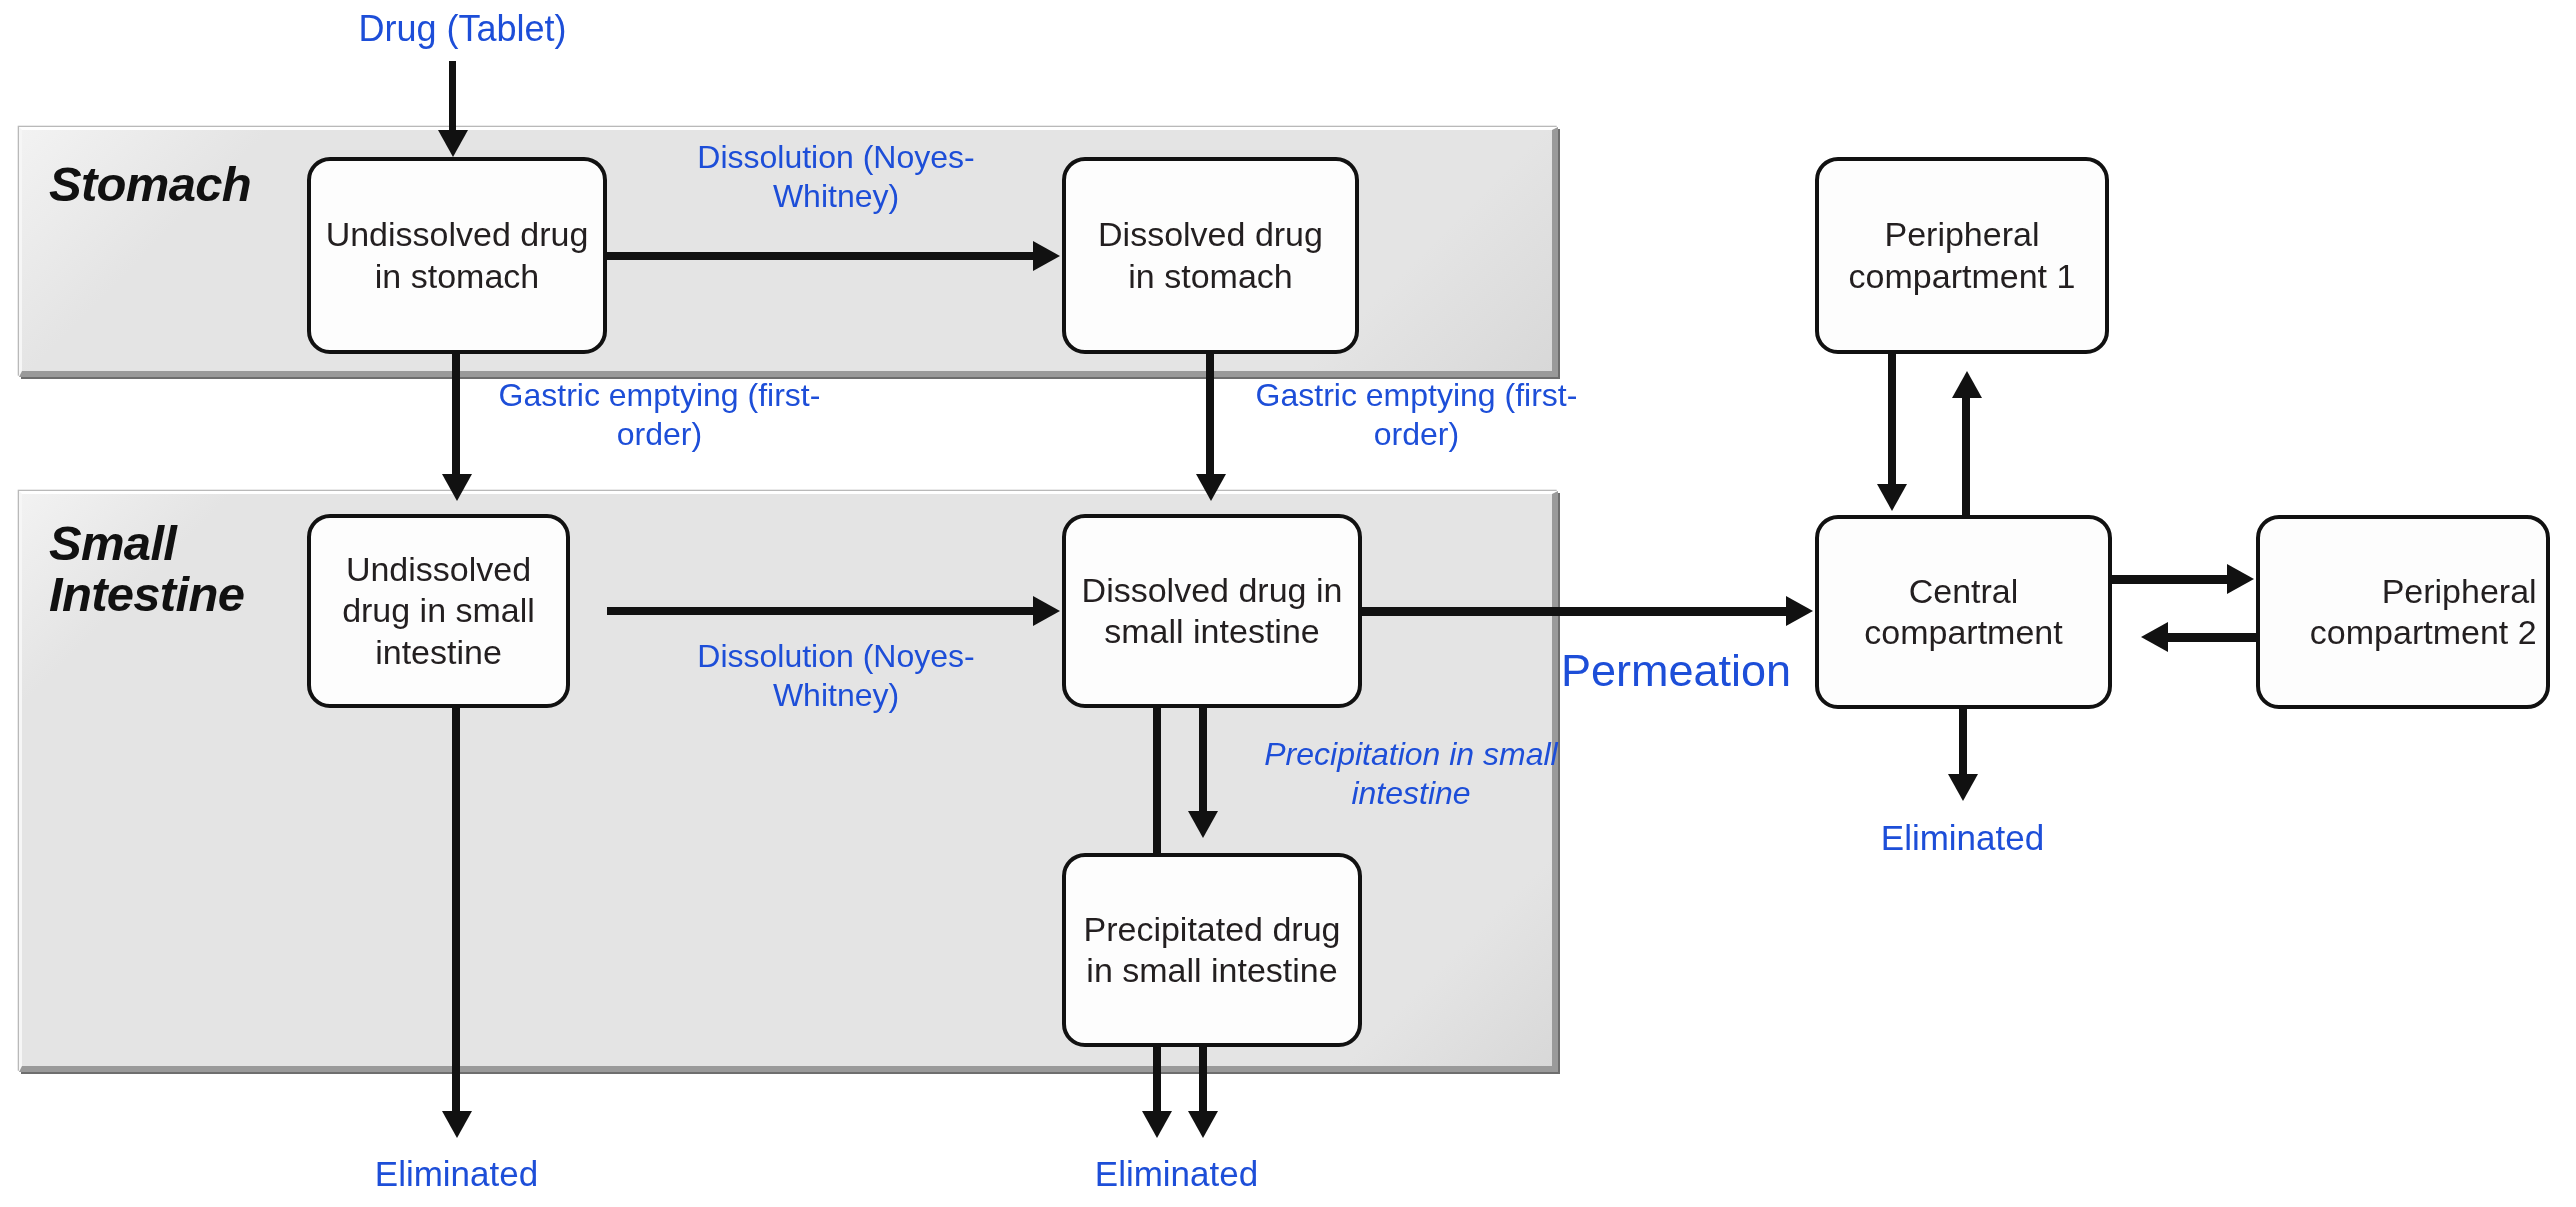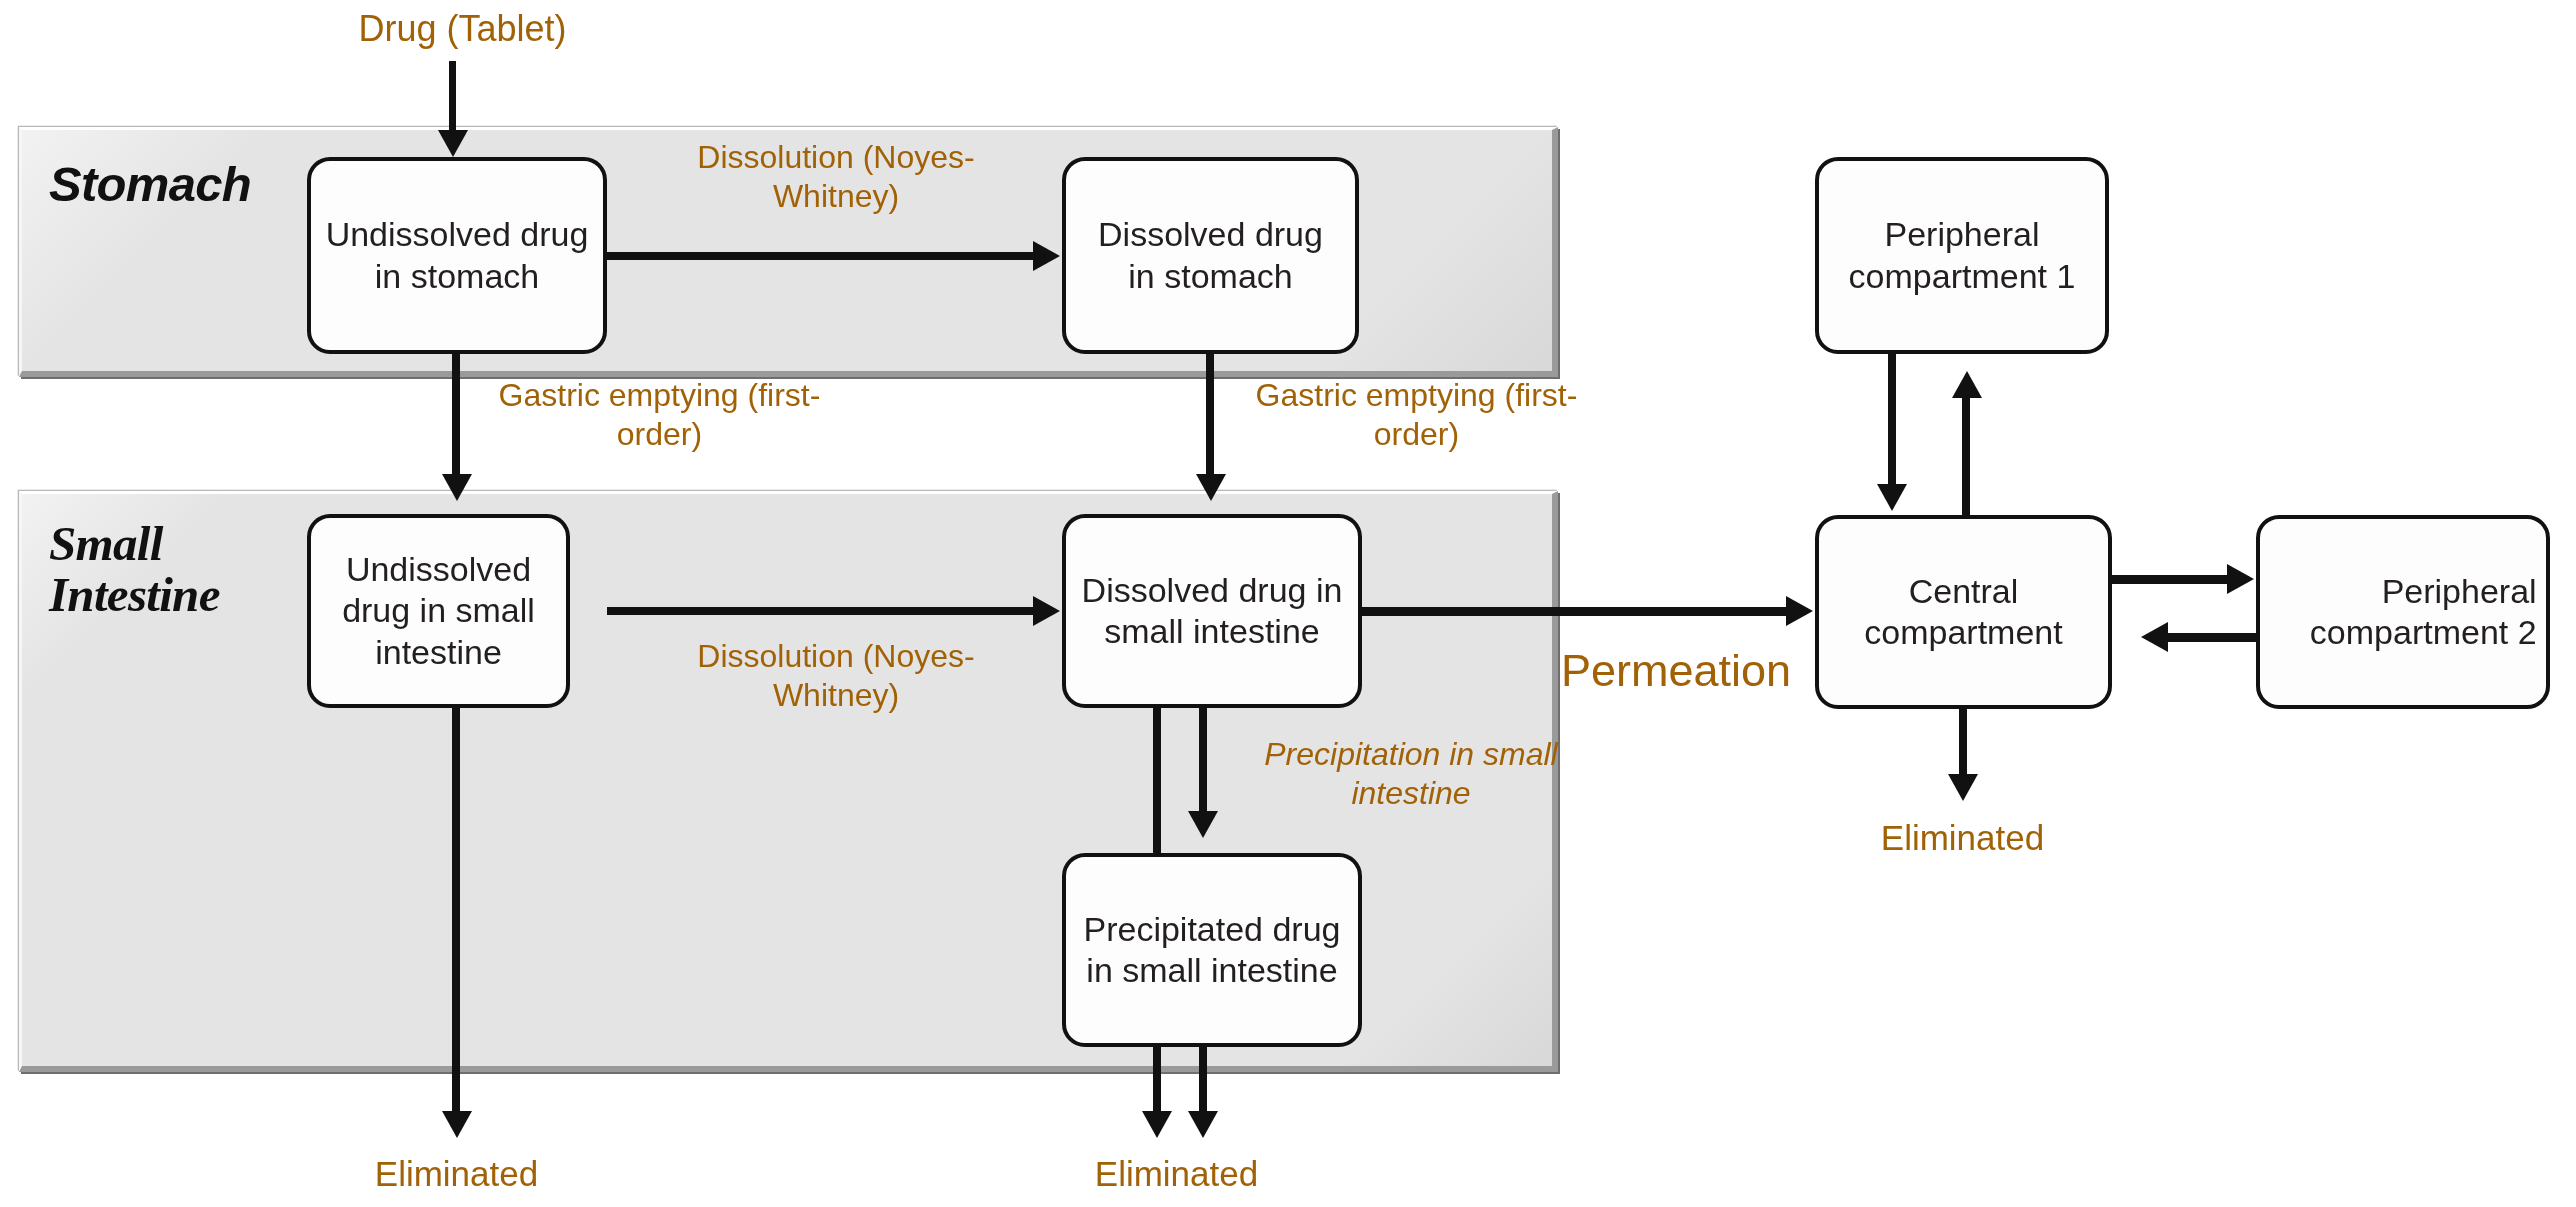--- a/index.html
+++ b/index.html
@@ -11,21 +11,21 @@
   .panel{position:absolute;background:#e4e4e4;box-sizing:border-box;}
   .panel-label{position:absolute;font-style:italic;font-weight:bold;color:#111;
                letter-spacing:-0.7px;line-height:1.05;}
 
   
   .node{position:absolute;background:#fdfdfd;border:4.7px solid #111;border-radius:23px;
         box-sizing:border-box;display:flex;align-items:center;justify-content:center;
         text-align:center;line-height:1.22;color:#231f20;z-index:40;}
 
   
-  .lbl{position:absolute;text-align:center;line-height:1.22;color:#a16207;z-index:45;}
+  .lbl{position:absolute;text-align:center;line-height:1.22;color:#1d4ed8;z-index:45;}
   .lbl.left{text-align:center;}
 
   
   .vline{position:absolute;background:#111;z-index:20;}
   .hline{position:absolute;background:#111;z-index:20;}
   .arrowdown{position:absolute;width:0;height:0;z-index:25;
     border-left:15px solid transparent;border-right:15px solid transparent;border-top:27px solid #111;}
   .arrowup{position:absolute;width:0;height:0;z-index:25;
     border-left:15px solid transparent;border-right:15px solid transparent;border-bottom:27px solid #111;}
   .arrowright{position:absolute;width:0;height:0;z-index:25;
@@ -45,21 +45,21 @@
               box-shadow:2px 2px 0 0 #6e6e6e, -1.3px -1.3px 0 0 #b9b9b9;">
   </div>
   <div class="panel-label" style="left:49px;top:159px;width:256px;font-size:49px;">Stomach</div>
 
   <div class="panel" style="left:19px;top:491px;width:1539px;height:581px;
               background:linear-gradient(135deg,#f2f2f2 0%,#e4e4e4 10%,#e4e4e4 90%,#d8d8d8 100%);
               border-top:3.4px solid #ffffff;border-left:3.4px solid #f6f6f6;
               border-right:6px solid #9a9a9a;border-bottom:6px solid #9a9a9a;
               box-shadow:2px 2px 0 0 #6e6e6e, -1.3px -1.3px 0 0 #b9b9b9;">
   </div>
-  <div class="panel-label" style="left:49px;top:518px;width:270px;font-size:49px;white-space:pre-line;font-family:Liberation Serif, serif;">Small
+  <div class="panel-label" style="left:49px;top:518px;width:270px;font-size:49px;white-space:pre-line;">Small
 Intestine</div>
 
   <div class="lbl" style="left:260px;top:6.7px;width:405px;font-size:36px;">Drug (Tablet)</div>
   <div class="vline" style="left:449px;top:61px;width:7.4px;height:74px;"></div>
   <div class="arrowdown" style="left:438px;top:130px;"></div>
 
   <div class="node" style="left:307px;top:157px;width:300px;height:197px;font-size:34px;padding:0 12px;">
     <span>Undissolved drug in stomach</span>
   </div>
 

